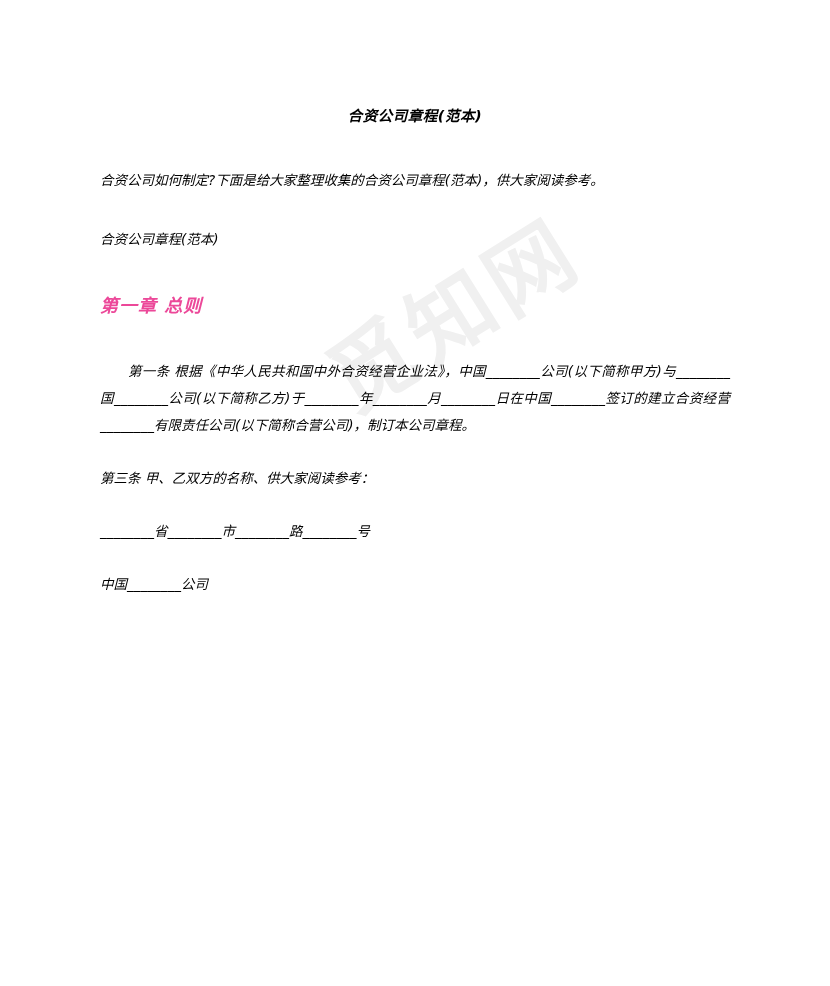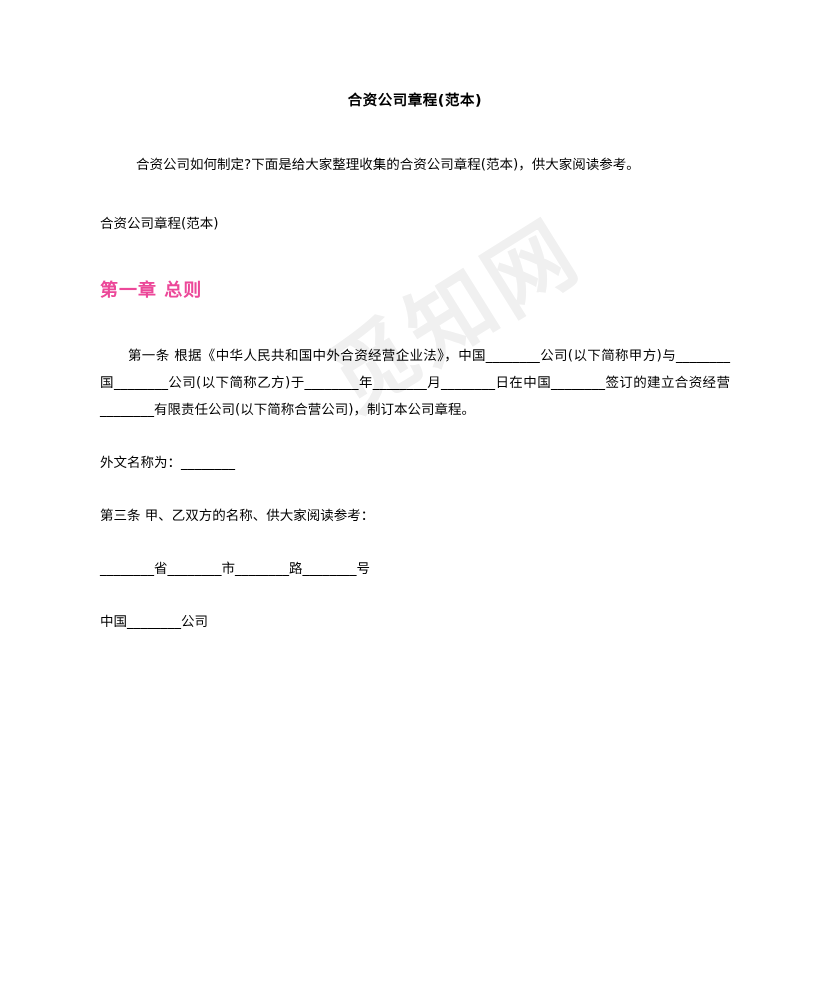--- a/index.html
+++ b/index.html
@@ -39,43 +39,43 @@
     color: #f0f0f0;
     letter-spacing: 6px;
     transform: rotate(-32deg);
     transform-origin: left top;
     white-space: nowrap;
     user-select: none;
   }
   .content {
     position: relative;
     z-index: 1;
-    padding: 0 100px;
+    padding: 16px 100px;
     box-sizing: border-box;
+    font-style: italic;
   }
   .doc-title {
     text-align: center;
     font-size: 14.5px;
     font-weight: bold;
     color: #000;
     margin: 0;
     padding-top: 88px;
     letter-spacing: 0.5px;
   }
   .para {
     font-size: 13.5px;
     color: #000;
     line-height: 2.0;
     margin: 0;
     text-align: justify;
   }
   .p-intro {
     margin-top: 42px;
     text-indent: 0;
-    margin-left: 36px;
   }
   .p-subtitle {
     margin-top: 32px;
   }
   .chapter-heading {
     font-size: 18px;
     font-weight: bold;
     color: #ec4899;
     margin: 38px 0 0 0;
     letter-spacing: 1px;
@@ -103,21 +103,20 @@
 
     <p class="para p-intro">合资公司如何制定?下面是给大家整理收集的合资公司章程(范本)，供大家阅读参考。</p>
 
     <p class="para p-subtitle">合资公司章程(范本)</p>
 
     <h2 class="chapter-heading">第一章  总则</h2>
 
     <p class="para p-article">第一条  根据《中华人民共和国中外合资经营企业法》，中国________公司(以下简称甲方)与________国________公司(以下简称乙方)于________年________月________日在中国________签订的建立合资经营________有限责任公司(以下简称合营公司)，制订本公司章程。</p>
 
 
-    <p class="para p-plain">外文名称为：________</p>
 
 
     <p class="para p-plain">第三条  甲、乙双方的名称、供大家阅读参考：</p>
 
 
     <p class="para p-plain">________省________市________路________号</p>
 
     <p class="para p-plain">中国________公司</p>
 
   </div>

